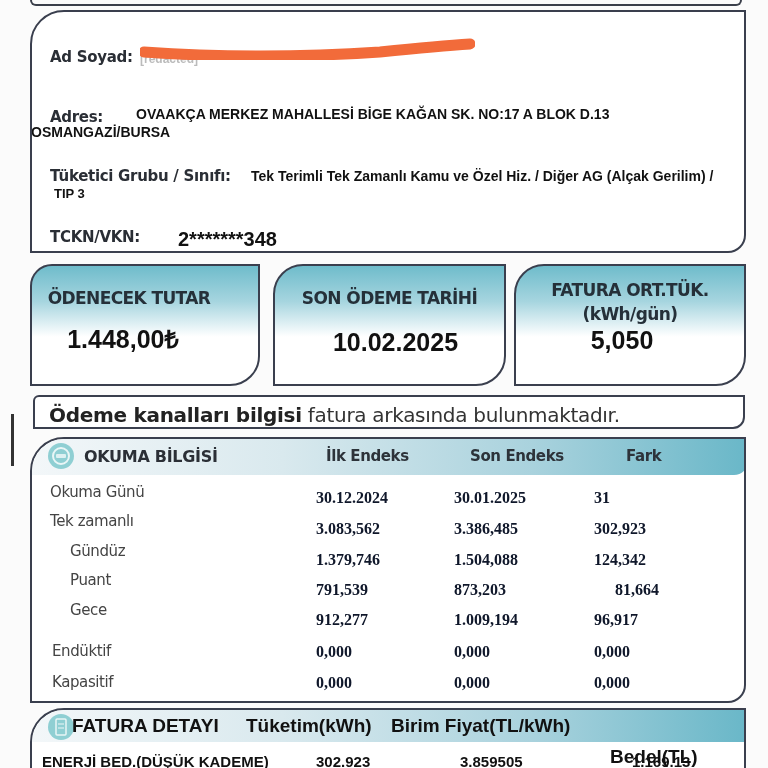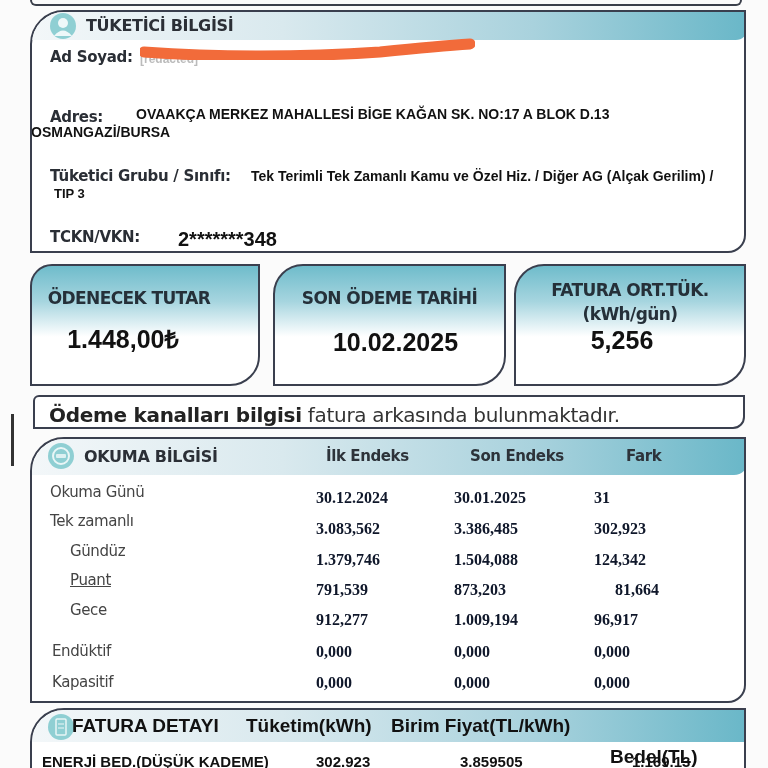--- a/index.html
+++ b/index.html
@@ -46,29 +46,20 @@
   #detail .hdr { position: absolute; left: 0; top: 0; width: 716px; height: 32px; border-radius: 32px 0 0 0; }
   .d-h { position: absolute; top: 5px; font-family: "Liberation Sans", sans-serif; font-weight: bold; font-size: 19px; color: #111; white-space: nowrap; }
   .d-v { position: absolute; top: 43px; font-family: "Liberation Sans", sans-serif; font-weight: bold; font-size: 15px; color: #111; white-space: nowrap; }
 </style>
 </head>
 <body>
 
 <div class="topline"></div>
 
 <section id="consumer" class="panel">
-  <div class="hdr hdr-grad">
-    <div class="icon-circ" style="left:18px;top:1px;">
-      <svg width="26" height="26" viewBox="0 0 26 26">
-        <circle cx="13" cy="10" r="5" fill="#fff" opacity="0.85"></circle>
-        <path d="M4 23 Q13 12 22 23 Z" fill="#fff" opacity="0.85"></path>
-      </svg>
-    </div>
-    <div class="hdr-title" style="left:54px;top:4px;">TÜKETİCİ BİLGİSİ</div>
-  </div>
 
   <div class="lbl" style="left:18px;top:36px;">Ad Soyad:</div>
   <div class="val" style="left:108px;top:40px;color:#bbb;font-size:12px;">[redacted]</div>
 
   <div class="lbl" style="left:18px;top:96px;">Adres:</div>
   <div class="val" style="left:104px;top:94px;">OVAAKÇA MERKEZ MAHALLESİ BİGE KAĞAN SK. NO:17  A BLOK  D.13</div>
   <div class="val" style="left:-1px;top:112px;">OSMANGAZİ/BURSA</div>
 
   <div class="lbl" style="left:18px;top:155px;">Tüketici Grubu / Sınıfı:</div>
   <div class="val" style="left:219px;top:156px;">Tek Terimli Tek Zamanlı Kamu ve Özel Hiz. / Diğer AG (Alçak Gerilim) /</div>
@@ -88,21 +79,21 @@
 </div>
 
 <div class="sbox" style="left:273px;width:233px;">
   <div class="s-title" style="top:22px;">SON ÖDEME TARİHİ</div>
   <div class="s-val" style="top:62px;left:6px;">10.02.2025</div>
 </div>
 
 <div class="sbox" style="left:514px;width:232px;">
   <div class="s-title" style="top:14px;">FATURA ORT.TÜK.</div>
   <div class="s-title" style="top:38px;font-weight:bold;">(kWh/gün)</div>
-  <div class="s-val" style="top:60px;left:-8px;">5,256</div>
+  <div class="s-val" style="top:60px;left:-8px;">5,050</div>
 </div>
 
 <div id="channels">
   <div class="txt">
     <b>Ödeme kanalları bilgisi</b><span> fatura arkasında bulunmaktadır.</span>
   </div>
 </div>
 
 <div class="vbar"></div>
 
@@ -128,21 +119,21 @@
   <div class="r-lbl" style="left:18px;top:73px;">Tek zamanlı</div>
   <div class="r-val" style="left:284px;top:81px;">3.083,562</div>
   <div class="r-val" style="left:422px;top:81px;">3.386,485</div>
   <div class="r-val" style="left:562px;top:81px;">302,923</div>
 
   <div class="r-lbl" style="left:38px;top:103px;">Gündüz</div>
   <div class="r-val" style="left:284px;top:112px;">1.379,746</div>
   <div class="r-val" style="left:422px;top:112px;">1.504,088</div>
   <div class="r-val" style="left:562px;top:112px;">124,342</div>
 
-  <div class="r-lbl" style="left:38px;top:132px;text-decoration:underline;">Puant</div>
+  <div class="r-lbl" style="left:38px;top:132px;">Puant</div>
   <div class="r-val" style="left:284px;top:142px;">791,539</div>
   <div class="r-val" style="left:422px;top:142px;">873,203</div>
   <div class="r-val" style="left:562px;top:142px;margin-left:21px;">81,664</div>
 
   <div class="r-lbl" style="left:38px;top:162px;">Gece</div>
   <div class="r-val" style="left:284px;top:172px;">912,277</div>
   <div class="r-val" style="left:422px;top:172px;">1.009,194</div>
   <div class="r-val" style="left:562px;top:172px;">96,917</div>
 
   <div class="r-lbl" style="left:20px;top:203px;">Endüktif</div>

